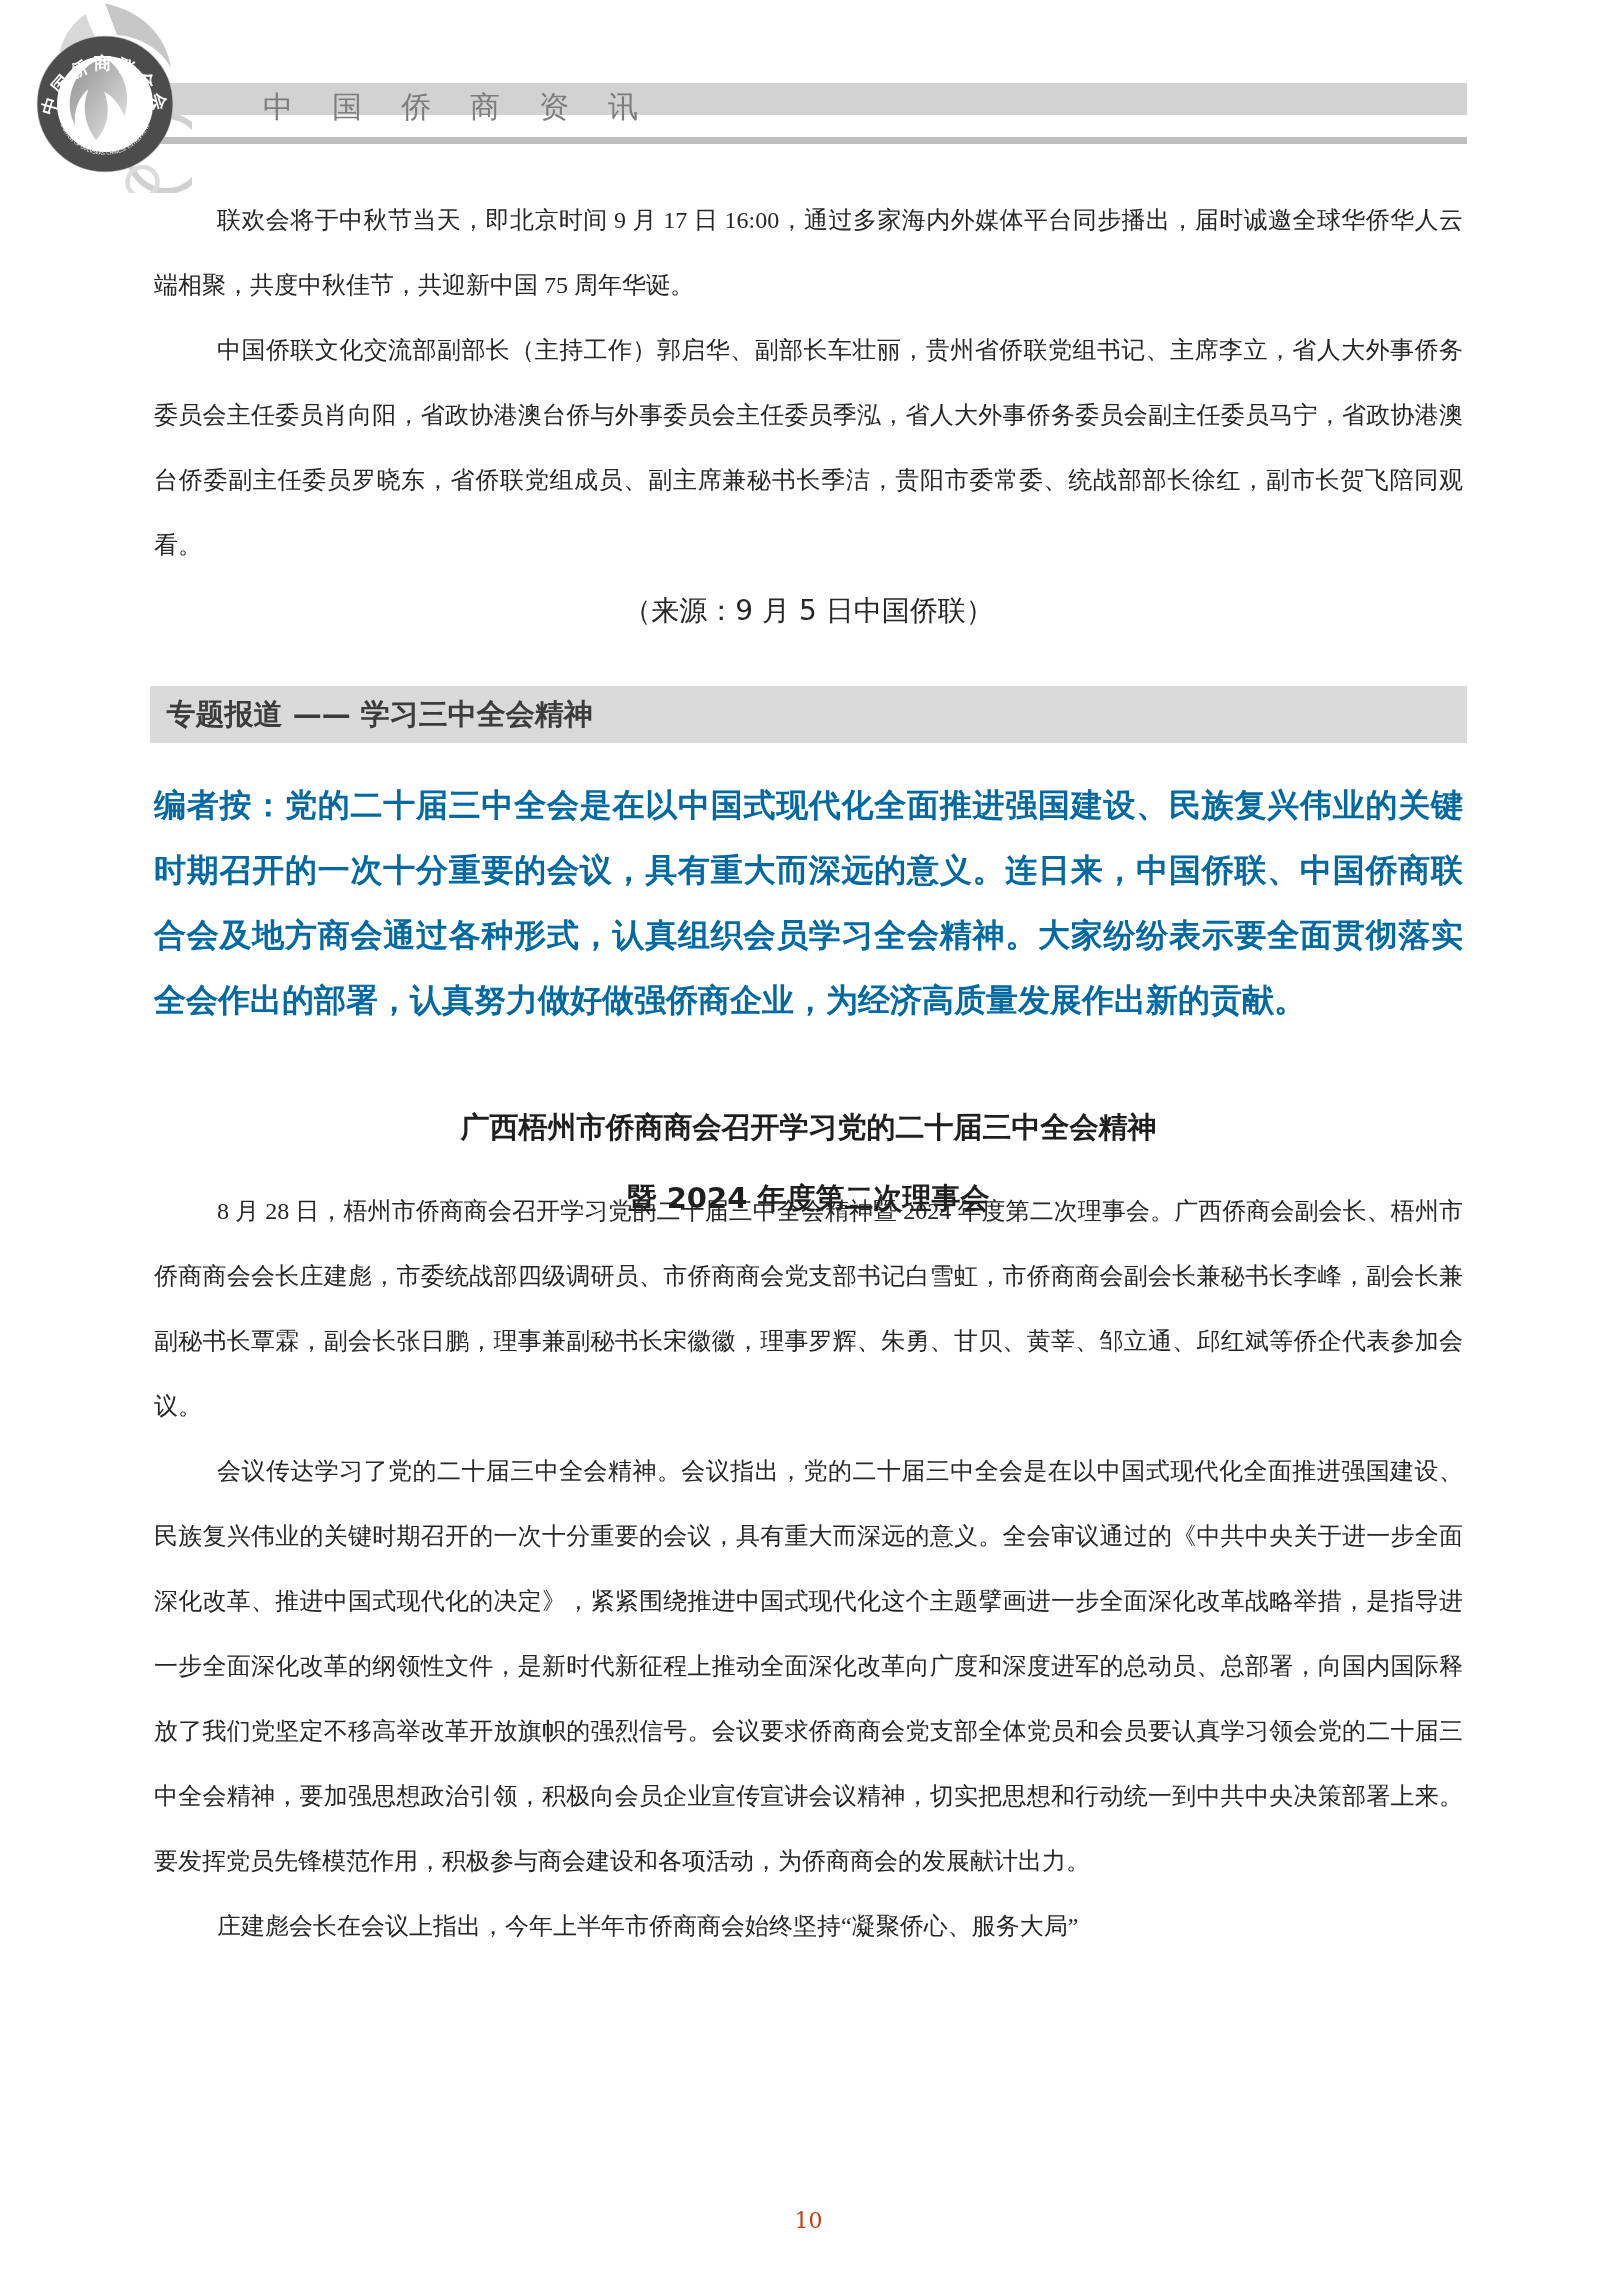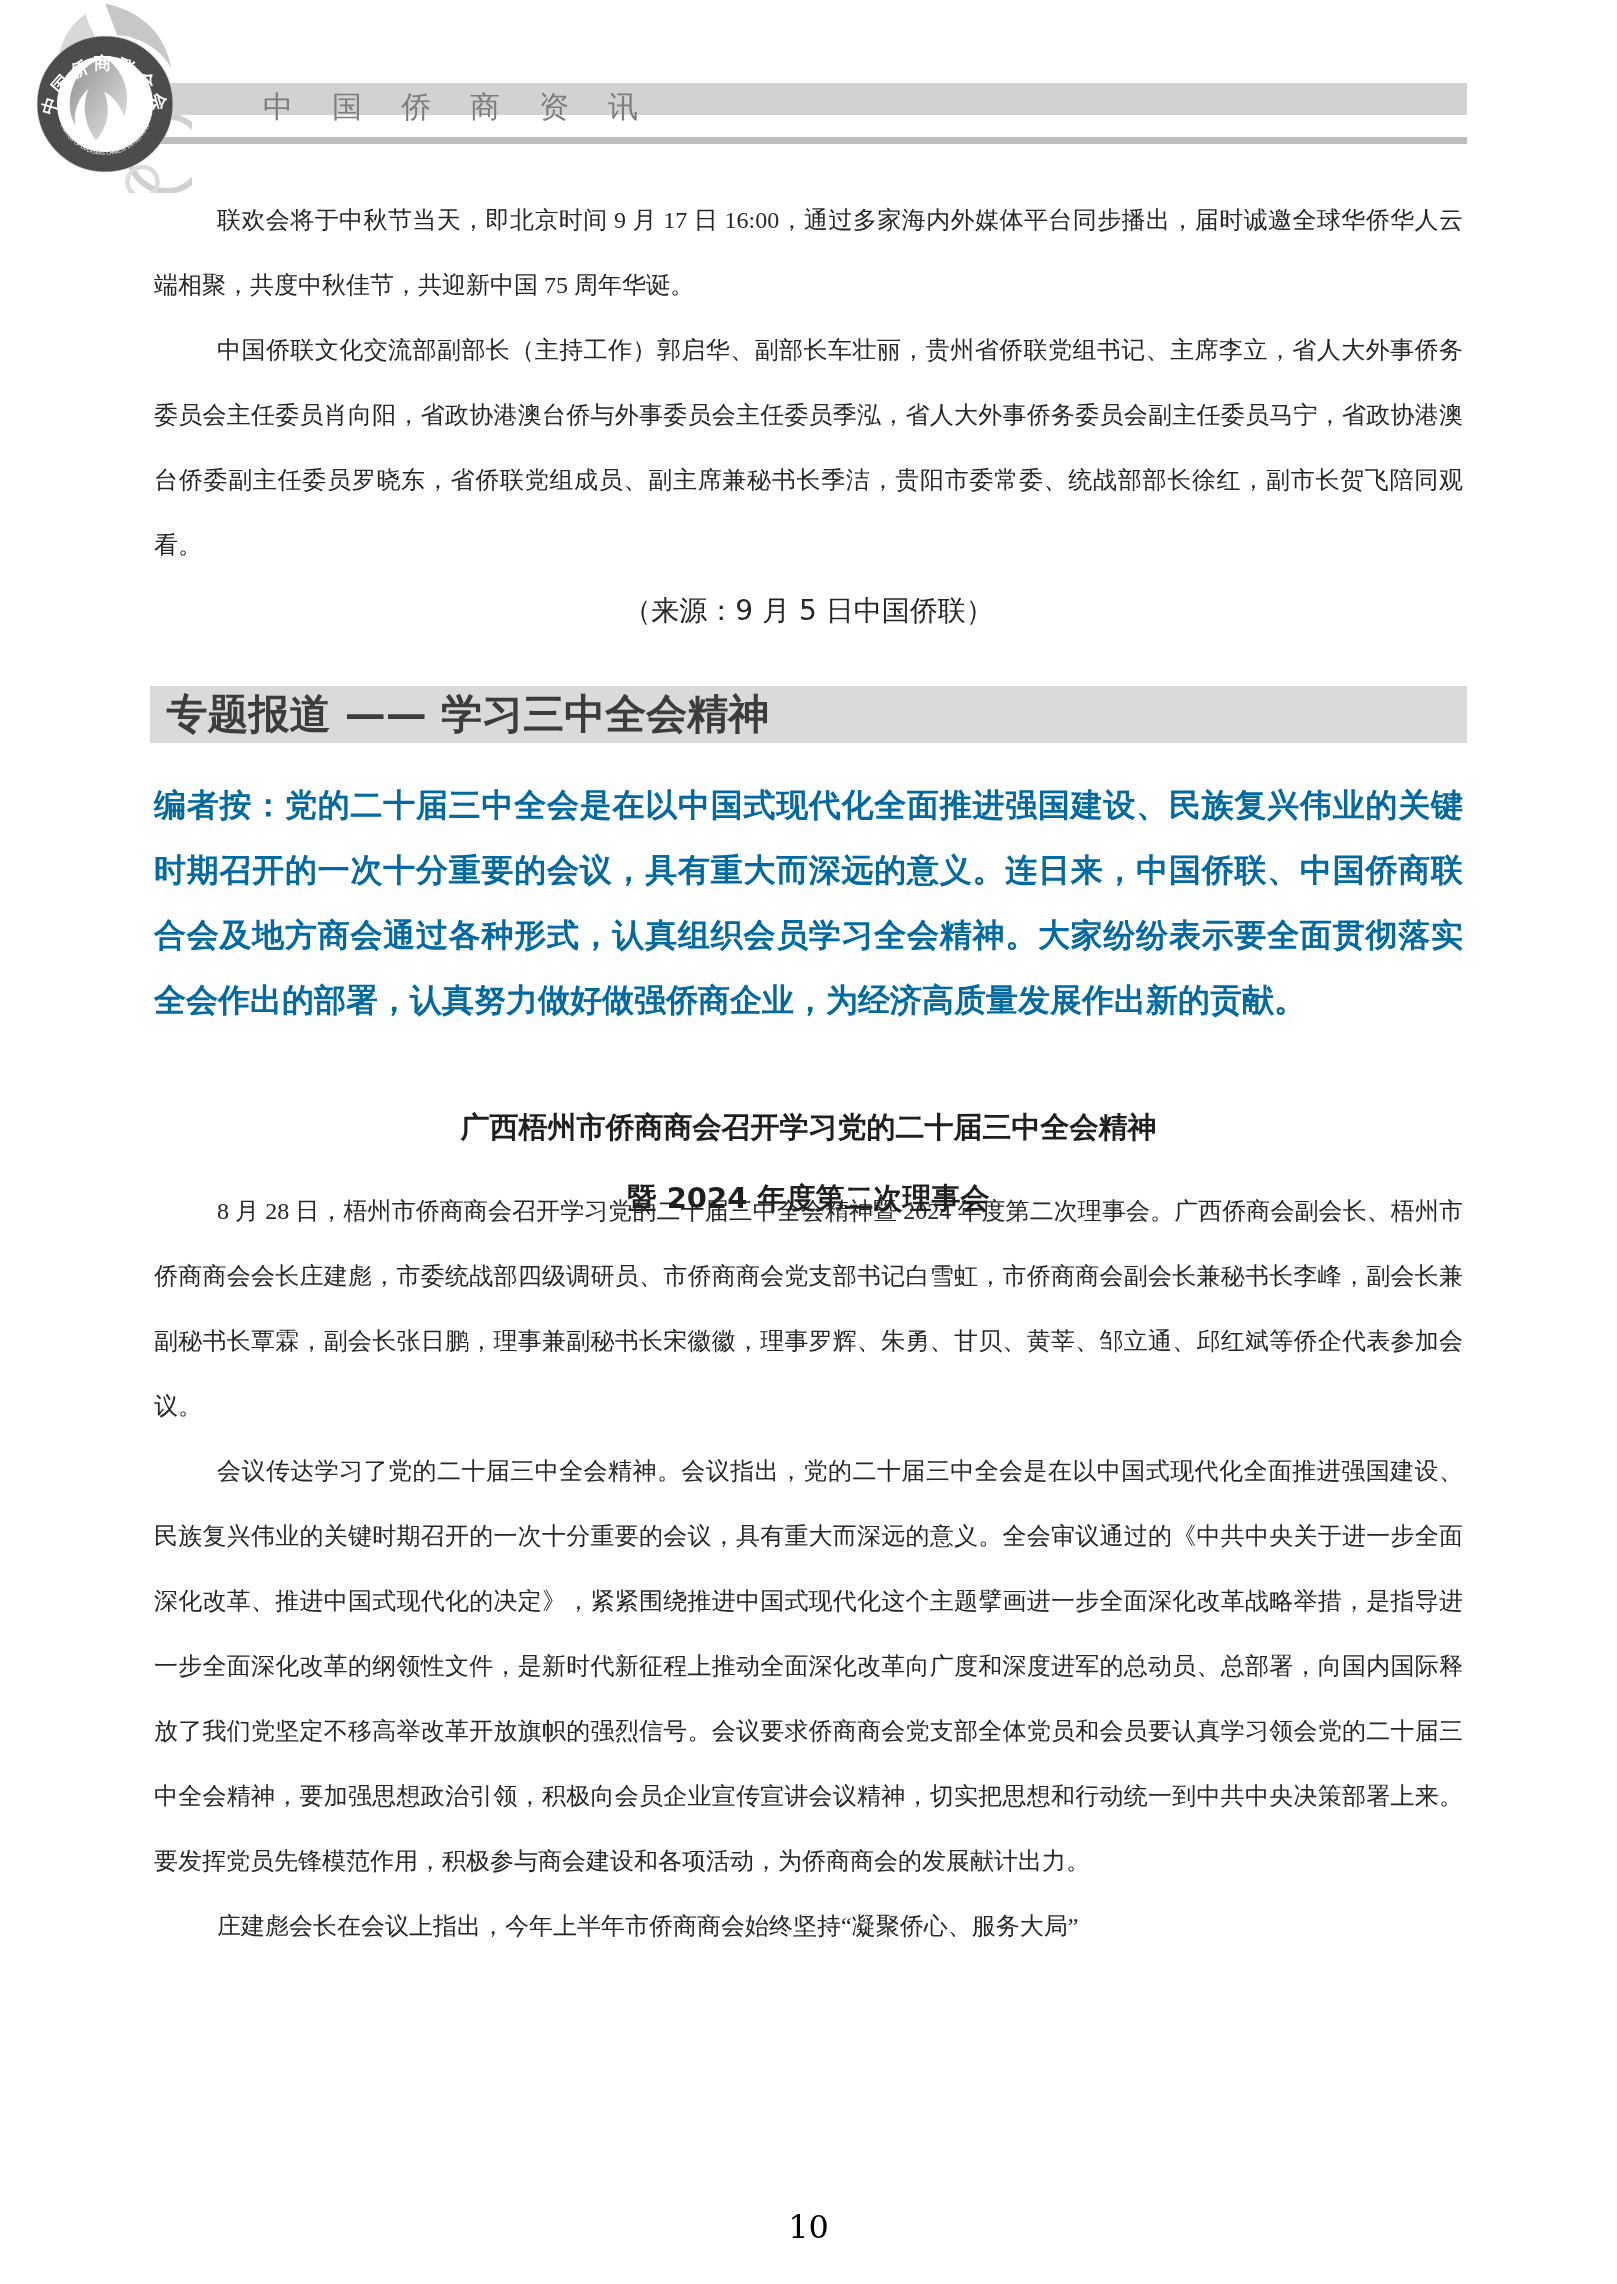--- a/index.html
+++ b/index.html
@@ -65,21 +65,21 @@
 
   .section-bar {
     position: absolute;
     left: 150px; top: 686px;
     width: 1317px; height: 57px;
     background: #dadada;
   }
   .section-title {
     font-family: "DejaVu Serif", serif;
     font-weight: 700;
-    font-size: 41px;
+    font-size: 29px;
     line-height: 57px;
     padding-left: 16.6px;
     color: #3c3c3c;
     white-space: nowrap;
   }
 
   .editor-note {
     position: absolute;
     left: 154px; top: 773px;
     width: 1309px;
@@ -103,22 +103,22 @@
 
   .a1 { top: 188px; }
   .a2-body { top: 1179px; }
 
   .page-number {
     position: absolute;
     left: 0; top: 2208px;
     width: 100%;
     text-align: center;
     font-family: "DejaVu Serif", serif;
-    font-size: 32px;
-    color: #000000;
+    font-size: 22px;
+    color: #c2410c;
   }
 </style>
 </head>
 <body>
 
 <div class="page">
 
   <div class="masthead-bar">
     <div class="masthead-text">中国侨商资讯</div>
   </div>

